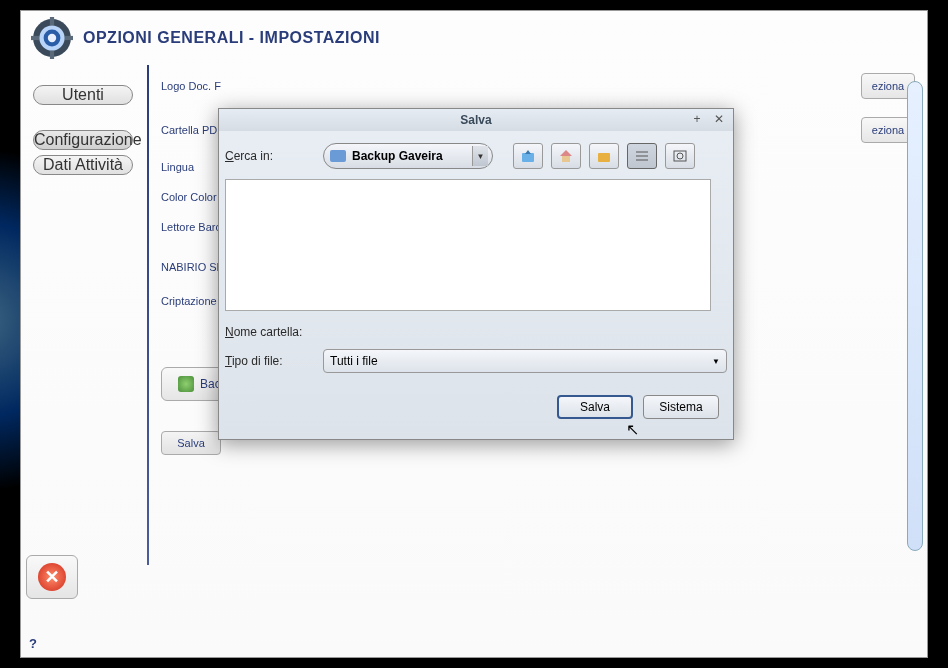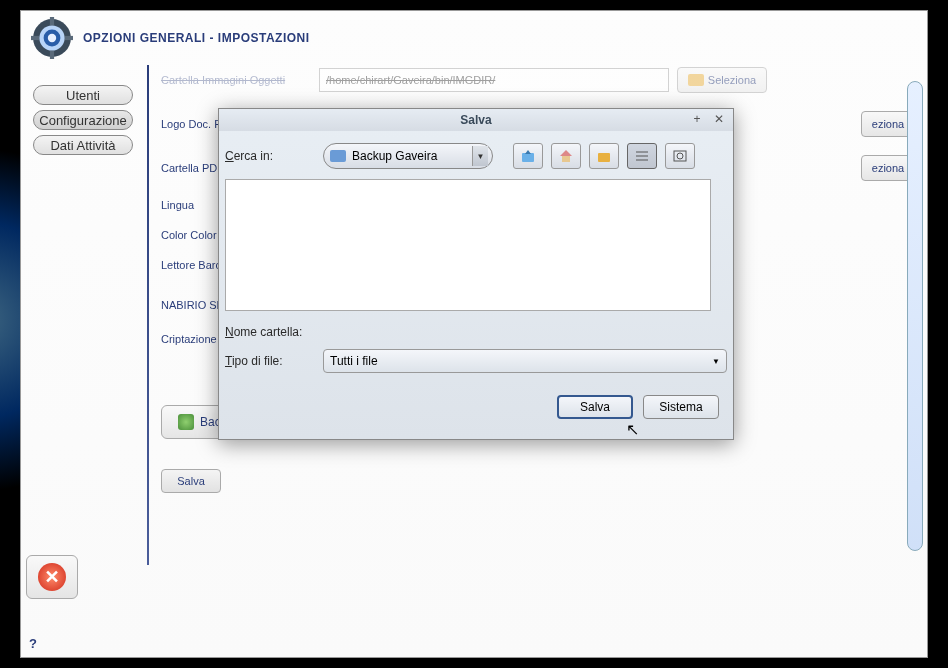--- a/index.html
+++ b/index.html
@@ -1,25 +1,25 @@
 <!DOCTYPE html>
 <html><head>
 <meta charset="utf-8">
 <style>
 * { box-sizing: border-box; margin: 0; padding: 0; }
 body { font-family: Verdana, Arial, sans-serif; font-size: 12px; background: #000; width: 948px; height: 668px; overflow: hidden; position: relative; }
 .bg-deco { position: absolute; top: 120px; left: -80px; width: 200px; height: 400px; background: radial-gradient(circle at 30% 50%, rgba(120,200,255,0.5), rgba(0,50,120,0.8) 40%, rgba(0,0,0,0.3) 70%); border-radius: 50%; z-index: 0; }
 .main-window { position: absolute; top: 10px; left: 20px; width: 908px; height: 648px; background: linear-gradient(#fdfdfd, #fafafa); border: 1px solid #999; z-index: 1; }
 .header { display: flex; align-items: center; padding: 6px 10px; gap: 10px; }
 .gear-svg { width: 42px; height: 42px; }
-.title { color: #2a3d7a; font-weight: bold; font-size: 12px; letter-spacing: 0.5px; }
+.title { color: #2a3d7a; font-weight: bold; font-size: 16px; letter-spacing: 0.5px; }
 .body { display: flex; height: 500px; }
 .sidebar { width: 112px; padding-top: 20px; display: flex; flex-direction: column; gap: 5px; align-items: center; margin-left: 6px; }
-.tab-btn { width: 100px; height: 20px; border: 1px solid #888; border-radius: 10px; background: linear-gradient(#f4f4f4, #e0e0e0); font-size: 13px; color: #333; cursor: pointer; }
-.tab-btn.active { background: linear-gradient(#e8e8e8, #d0d0d0); }
+.tab-btn { width: 100px; height: 20px; border: 1px solid #888; border-radius: 10px; background: linear-gradient(#f4f4f4, #e0e0e0); font-size: 16px; color: #333; cursor: pointer; }
+.tab-btn.active { background: linear-gradient(#e8e8e8, #d0d0d0); margin-top: 20px; }
 .divider { width: 2px; background: linear-gradient(#2a3d7a, #4a5d9a); margin-left: 8px; }
 .content { flex: 1; padding: 8px 12px; position: relative; overflow: hidden; }
 .row { display: flex; align-items: center; margin-bottom: 18px; gap: 8px; }
 .label { color: #2a3d7a; font-size: 11px; width: 150px; }
 .label-clipped { color: #2a3d7a; font-size: 11px; width: 64px; overflow: hidden; white-space: nowrap; }
 .path-input { flex: 1; max-width: 350px; height: 24px; border: 1px solid #aaa; background: #fff; padding: 0 6px; font-size: 11px; color: #444; }
 .sel-btn { width: 90px; height: 26px; border: 1px solid #aaa; border-radius: 4px; background: linear-gradient(#f8f8f8, #e6e6e6); display: flex; align-items: center; justify-content: center; gap: 4px; font-size: 11px; color: #2a3d7a; cursor: pointer; }
 .sel-btn .folder-ic { width: 16px; height: 12px; background: #e8b040; border-radius: 2px; }
 .bottom-actions { display: flex; gap: 10px; margin-top: 40px; }
 .act-btn { height: 34px; padding: 0 16px; border: 1px solid #aaa; border-radius: 6px; background: linear-gradient(#f9f9f9, #e5e5e5); display: flex; align-items: center; gap: 6px; color: #2a3d7a; font-size: 12px; cursor: pointer; }
@@ -39,21 +39,21 @@
 
 .dialog { position: absolute; top: 108px; left: 218px; width: 516px; height: 332px; background: linear-gradient(#e8eef4, #dde3ea); border: 1px solid #888; z-index: 10; box-shadow: 0 4px 20px rgba(0,0,0,0.4); }
 .dlg-titlebar { height: 22px; display: flex; align-items: center; position: relative; background: linear-gradient(#e6ecf3, #d6dce4); }
 .dlg-title { position: absolute; left: 50%; transform: translateX(-50%); color: #3a4a5a; font-size: 12px; font-weight: bold; }
 .dlg-winbtns { position: absolute; right: 6px; display: flex; gap: 6px; }
 .dlg-winbtn { width: 16px; height: 16px; color: #555; cursor: pointer; font-size: 12px; text-align: center; }
 .dlg-body { padding: 12px 6px; }
 .dlg-row { display: flex; align-items: center; gap: 8px; margin-bottom: 10px; }
 .dlg-lbl { width: 90px; color: #2a2a2a; font-size: 12px; }
 .dlg-lbl .u { text-decoration: underline; }
-.dlg-combo { flex: 0 0 170px; height: 26px; border: 1px solid #888; border-radius: 13px; background: linear-gradient(#f4f6fa, #d8dde5); display: flex; align-items: center; padding: 0 6px; gap: 6px; cursor: pointer; position: relative; }
+.dlg-combo { flex: 0 0 170px; height: 26px; border: 1px solid #888; border-radius: 13px; background: linear-gradient(#f4f6fa, #d8dde5); display: flex; align-items: center; padding: 0 6px; gap: 6px; cursor: pointer; position: relative; font-weight: bold; }
 .dlg-combo .folder-mini { width: 16px; height: 12px; background: #6a9bd6; border-radius: 2px; }
 .dlg-combo .arrow { position: absolute; right: 4px; width: 16px; height: 20px; background: linear-gradient(#e0e4ea, #c0c6d0); border-left: 1px solid #999; display: flex; align-items: center; justify-content: center; font-size: 8px; color: #333; }
 .dlg-iconbtns { display: flex; gap: 8px; margin-left: 12px; }
 .iconbtn { width: 30px; height: 26px; border: 1px solid #999; border-radius: 3px; background: linear-gradient(#f4f6fa, #d8dde5); display: flex; align-items: center; justify-content: center; cursor: pointer; }
 .iconbtn.active { background: linear-gradient(#d0d6e0, #c0c6d0); border-color: #666; }
 .filelist { width: 486px; height: 132px; background: #fff; border: 1px solid #aaa; margin-bottom: 14px; }
 .dlg-input { flex: 1; height: 24px; border: 1px solid #aaa; background: #fff; padding: 0 6px; font-size: 12px; }
 .dlg-select { flex: 1; height: 24px; border: 1px solid #999; border-radius: 4px; background: linear-gradient(#f4f6fa, #dde3ea); padding: 0 6px; font-size: 12px; display: flex; align-items: center; justify-content: space-between; cursor: pointer; }
 .dlg-footer { display: flex; justify-content: flex-end; gap: 10px; padding: 0 14px 14px; }
 .dlg-btn { width: 76px; height: 24px; border: 1px solid #888; border-radius: 4px; background: linear-gradient(#f4f6fa, #dde3ea); font-size: 12px; cursor: pointer; }
@@ -83,28 +83,20 @@
   </div>
 
   <div class="body">
     <div class="sidebar">
       <button class="tab-btn">Utenti</button>
       <button class="tab-btn active">Configurazione</button>
       <button class="tab-btn">Dati Attività</button>
     </div>
     <div class="divider"></div>
     <div class="content">
-      <div class="row" style="margin-top:-6px;">
-        <span class="label" style="text-decoration:line-through;opacity:0.35;">Cartella Immagini Oggetti</span>
-        <input class="path-input" style="text-decoration: line-through; opacity: 0.5;" value="/home/chirart/Gaveira/bin/IMGDIR/">
-        <button class="sel-btn" style="opacity:0.5;">
-            <span class="folder-ic"></span>
-            <span>Seleziona</span>
-          </button>
-      </div>
       <div class="row">
         <span class="label-clipped">Logo Doc. F</span>
         <div style="flex:1"></div>
         <button class="sel-btn" style="width:54px;">
             <span>eziona</span>
           </button>
       </div>
       <div class="row">
         <span class="label-clipped">Cartella PDF</span>
         <div style="flex:1"></div>

